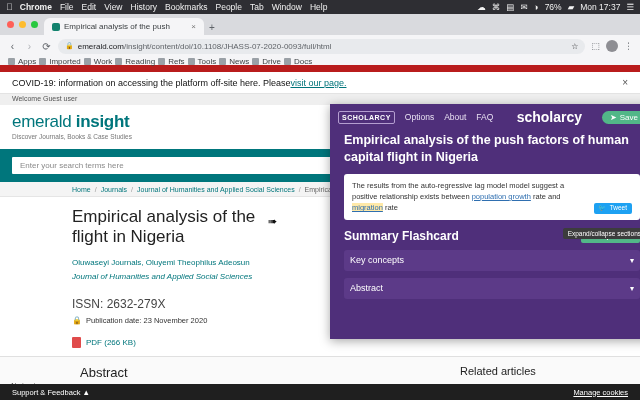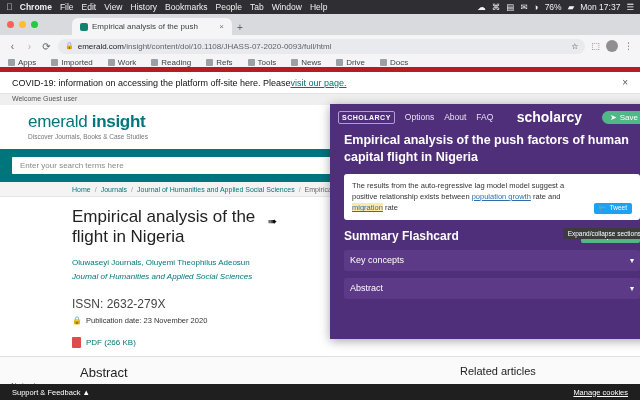--- a/index.html
+++ b/index.html
@@ -28,21 +28,21 @@
   .chrome { background:#d9dade; padding-top:3px; }
   .tabstrip { height:18px; display:flex; align-items:flex-end; padding-left:44px; position:relative; }
   .traffic { position:absolute; left:7px; top:4px; display:flex; gap:5px; }
   .traffic i { width:7px; height:7px; border-radius:50%; display:block; }
   .traffic .r { background:#ff5f57; }
   .traffic .y { background:#febc2e; }
   .traffic .g { background:#28c840; }
   .tab {
     background:#f5f5f7; height:17px; border-radius:6px 6px 0 0;
     display:flex; align-items:center; gap:4px; padding:0 8px;
-    font-size:8px; color:#3c4043; max-width:210px; min-width:160px;margin-left:28px;
+    font-size:8px; color:#3c4043; max-width:210px; min-width:160px;
   }
   .tab .fav { width:8px; height:8px; border-radius:2px; background:#12826e; flex:none; }
   .tab .ttl { overflow:hidden; text-overflow:ellipsis; white-space:nowrap; }
   .tab .x { margin-left:auto; color:#777; font-size:8px; }
   .newtab { font-size:10px; color:#5f6368; margin-left:5px; padding-bottom:2px; }
 
   .toolbar {
     height:22px; background:#f5f5f7; display:flex; align-items:center;
     gap:6px; padding:0 7px;
   }
@@ -55,41 +55,41 @@
   }
   .omnibox .lock { color:#5f6368; font-size:7px; }
   .omnibox .url { white-space:nowrap; overflow:hidden; text-overflow:ellipsis; }
   .omnibox .url b { font-weight:normal; color:#202124; }
   .omnibox .url span { color:#5f6368; }
   .tb-icon { font-size:9px; color:#5f6368; }
   .avatar-btn { width:12px; height:12px; border-radius:50%; background:#8e8e93; }
 
   .bookmarks {
     height:15px; background:#f5f5f7; display:flex; align-items:center;
-    gap:15px; padding:0 8px; font-size:8px; color:#3c4043;
-    border-bottom:5px solid #b91c1c;
+    gap:3px; padding:0 8px; font-size:8px; color:#3c4043;
+    border-bottom:7px solid #b91c1c;
   }
   .bookmarks .bm { display:flex; align-items:center; gap:3px; white-space:nowrap; }
   .bookmarks .bmi { width:7px; height:7px; border-radius:1px; background:#9aa0a6; display:block; }
 
   
   .viewport { position:relative; height:328px; background:#fff; overflow:hidden; }
 
   
   .covid {
     background:#fff; border-bottom:1px solid #e3e3e3;
     height:22px; display:flex; align-items:center; padding:0 12px;
     font-size:9px; color:#111;
   }
   .covid a { color:#00747a; text-decoration:underline; }
   .covid .close { margin-left:auto; color:#555; font-size:10px; }
 
   
   .guestbar { background:#efefef; height:11px; font-size:7px; color:#555; padding:1px 12px; }
-  .emhead { background:#fff; padding:7px 28px 9px; }
+  .emhead { background:#fff; padding:7px 12px 9px; }
   .emlogo { font-size:17px; color:#00767c; letter-spacing:-0.3px; }
   .emlogo b { font-weight:bold; }
   .emsub { font-size:6.5px; color:#777; margin-top:1px; }
   .login {
     position:absolute; right:10px; top:50px; width:38px; height:16px;
     background:#00767c; color:#fff; font-size:8px; border-radius:2px;
     display:flex; align-items:center; justify-content:center;
   }
   .searchwrap { background:#00767c; padding:8px 12px; }
   .searchbox {

